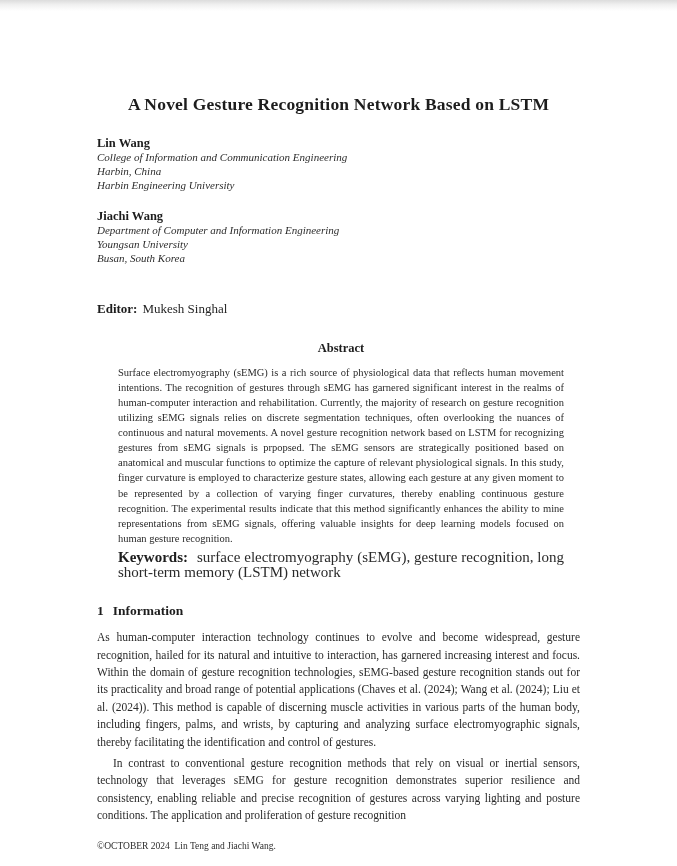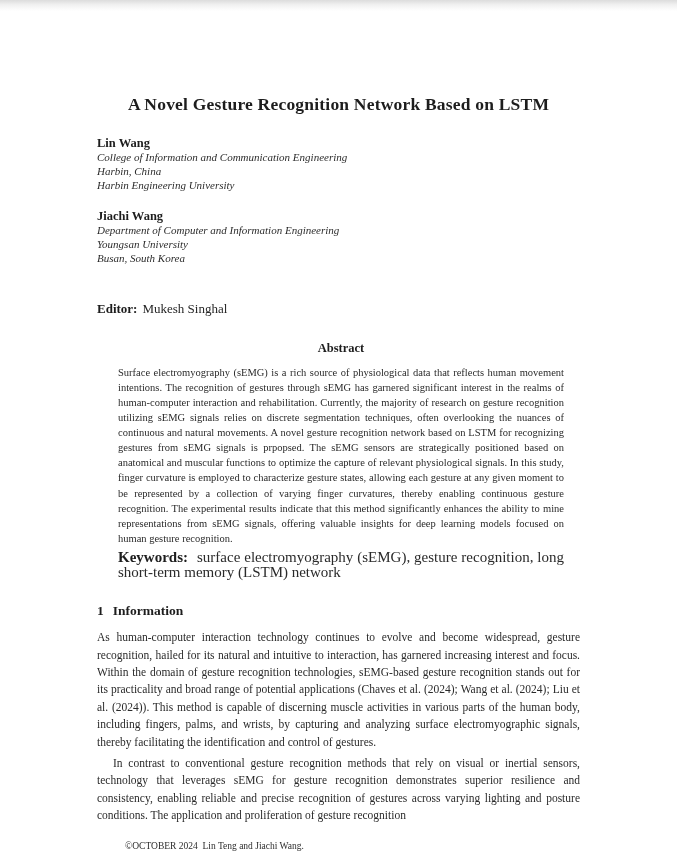--- a/index.html
+++ b/index.html
@@ -106,21 +106,20 @@
     text-indent: 16px;
   }
   .footer {
     margin-top: 15px;
   }
   .copyright {
     font-size: 9.5px;
     line-height: 12px;
     white-space: pre-wrap;
     color: #2c2c2c;
-    margin-left: 28px;
   }
 </style>
 </head>
 <body>
 
 <div class="top-shade"></div>
 
 <div class="page">
 
 

